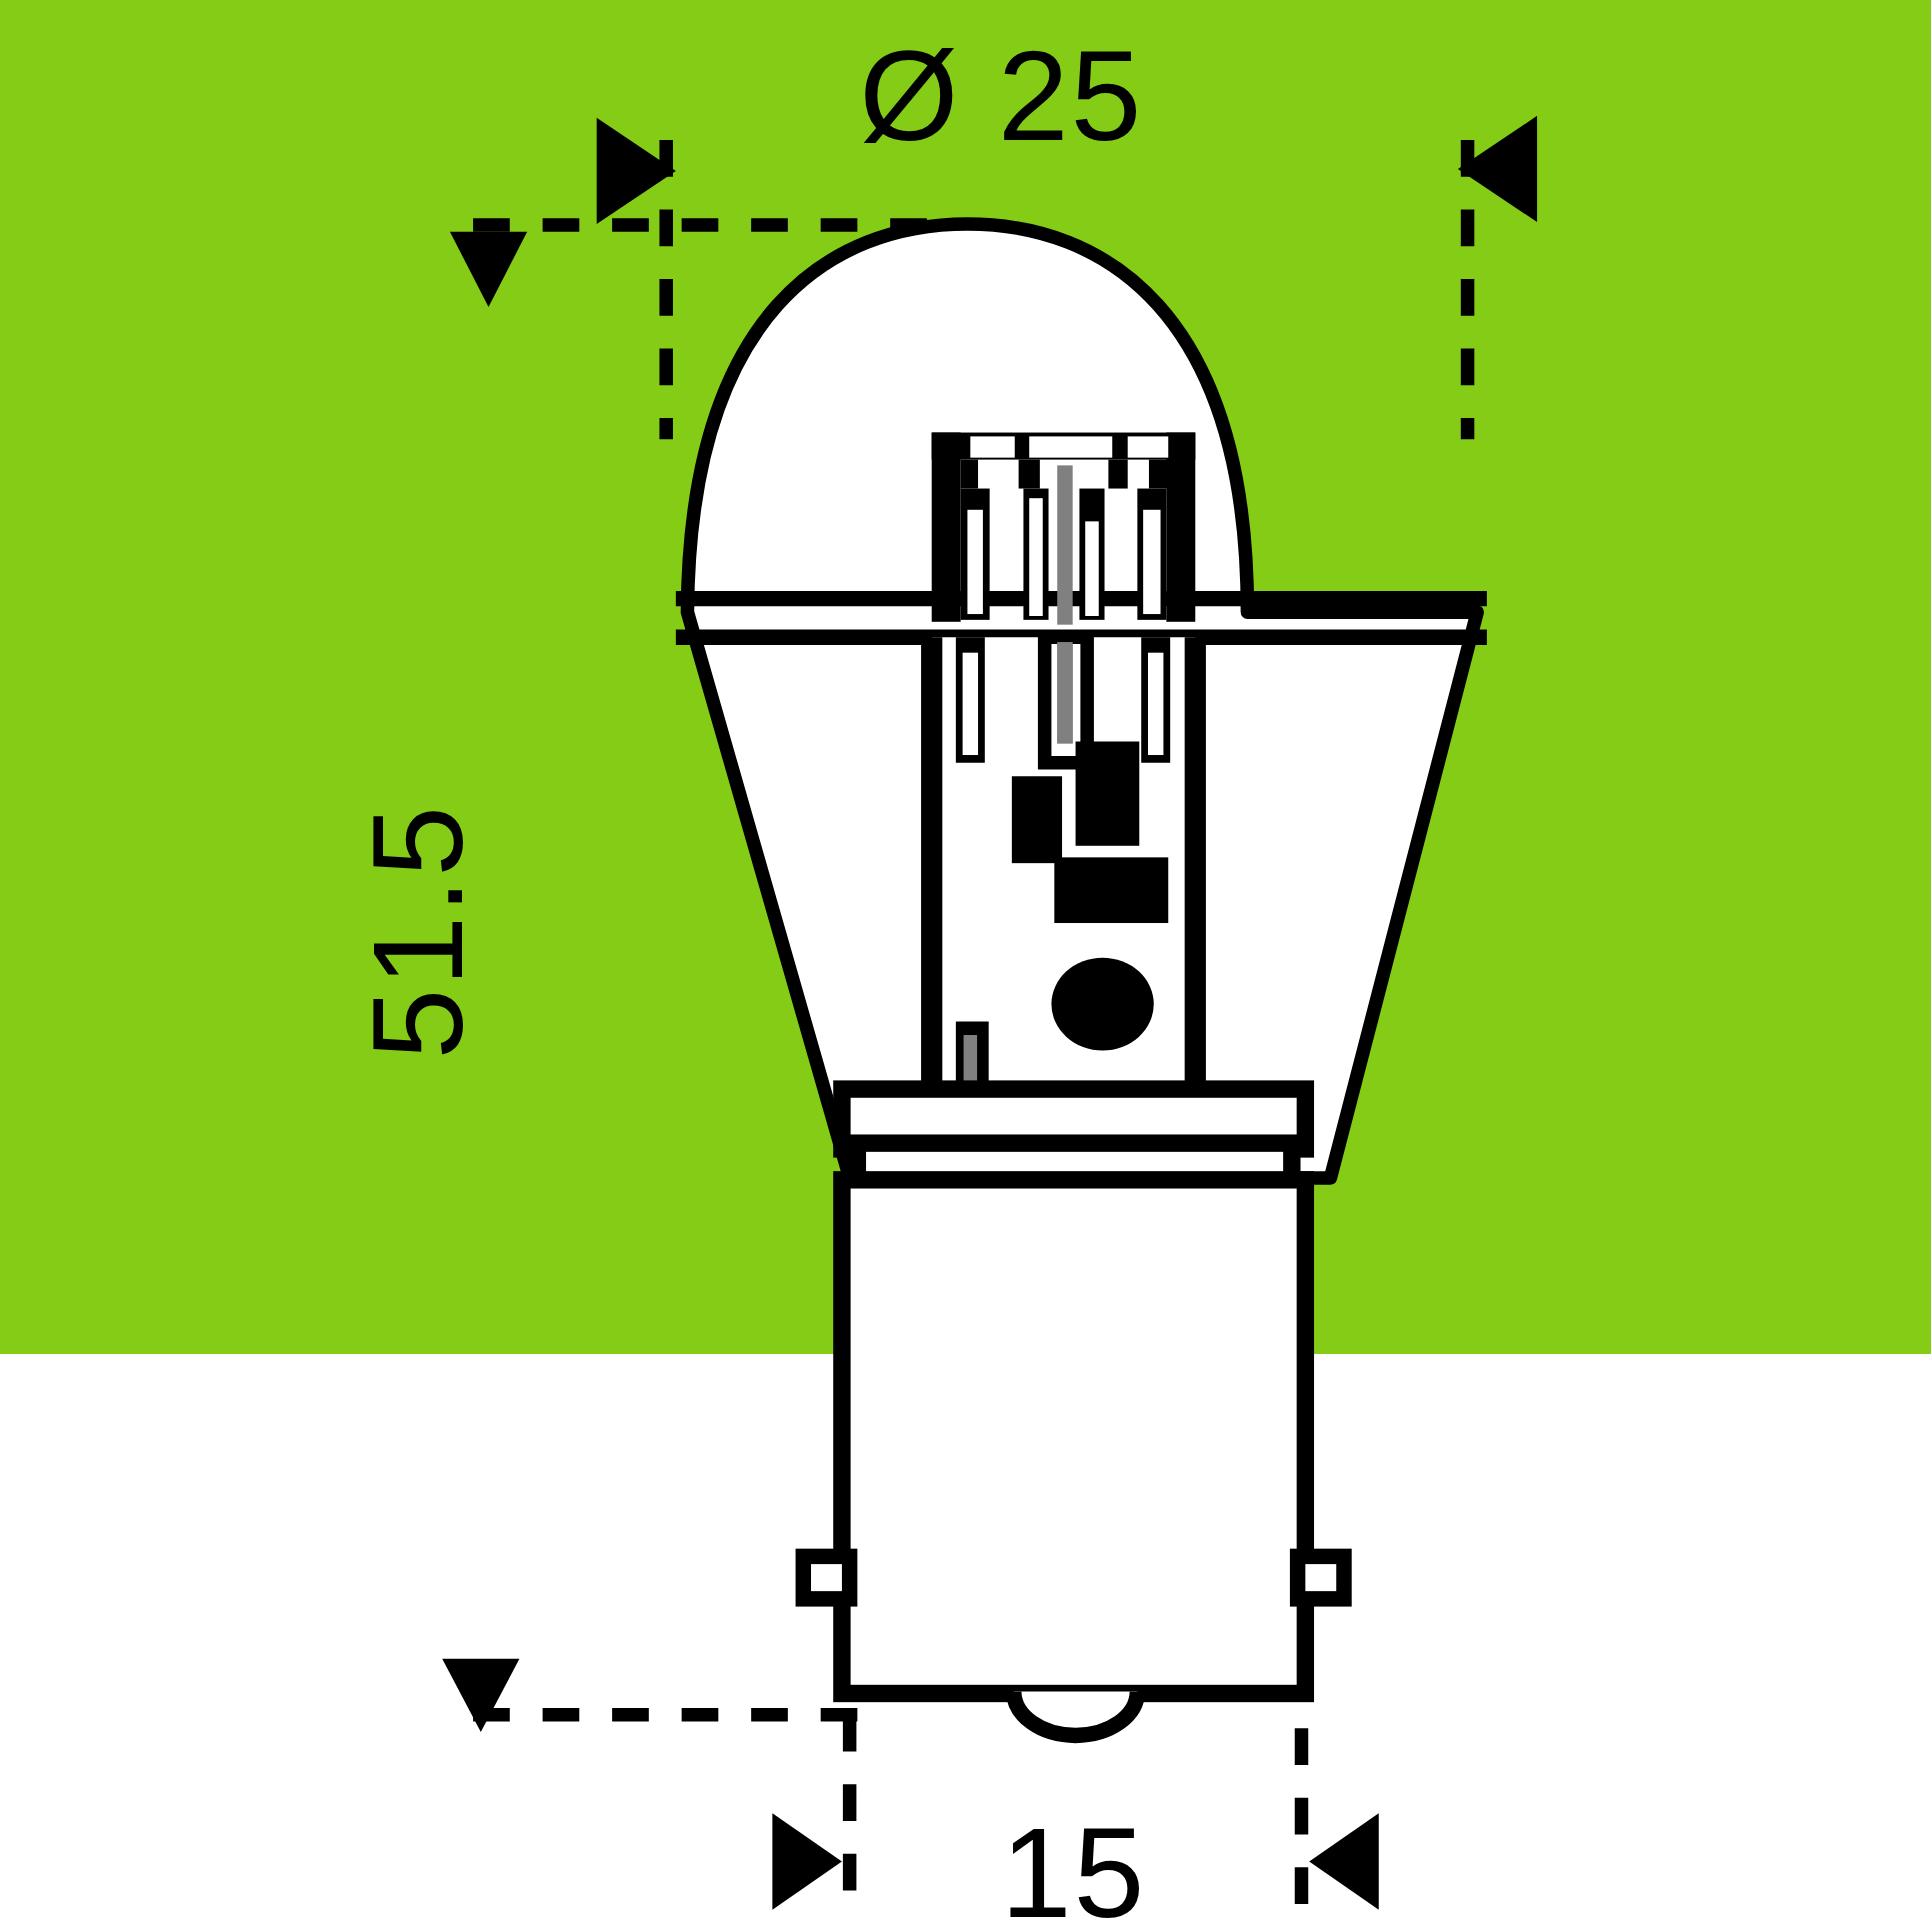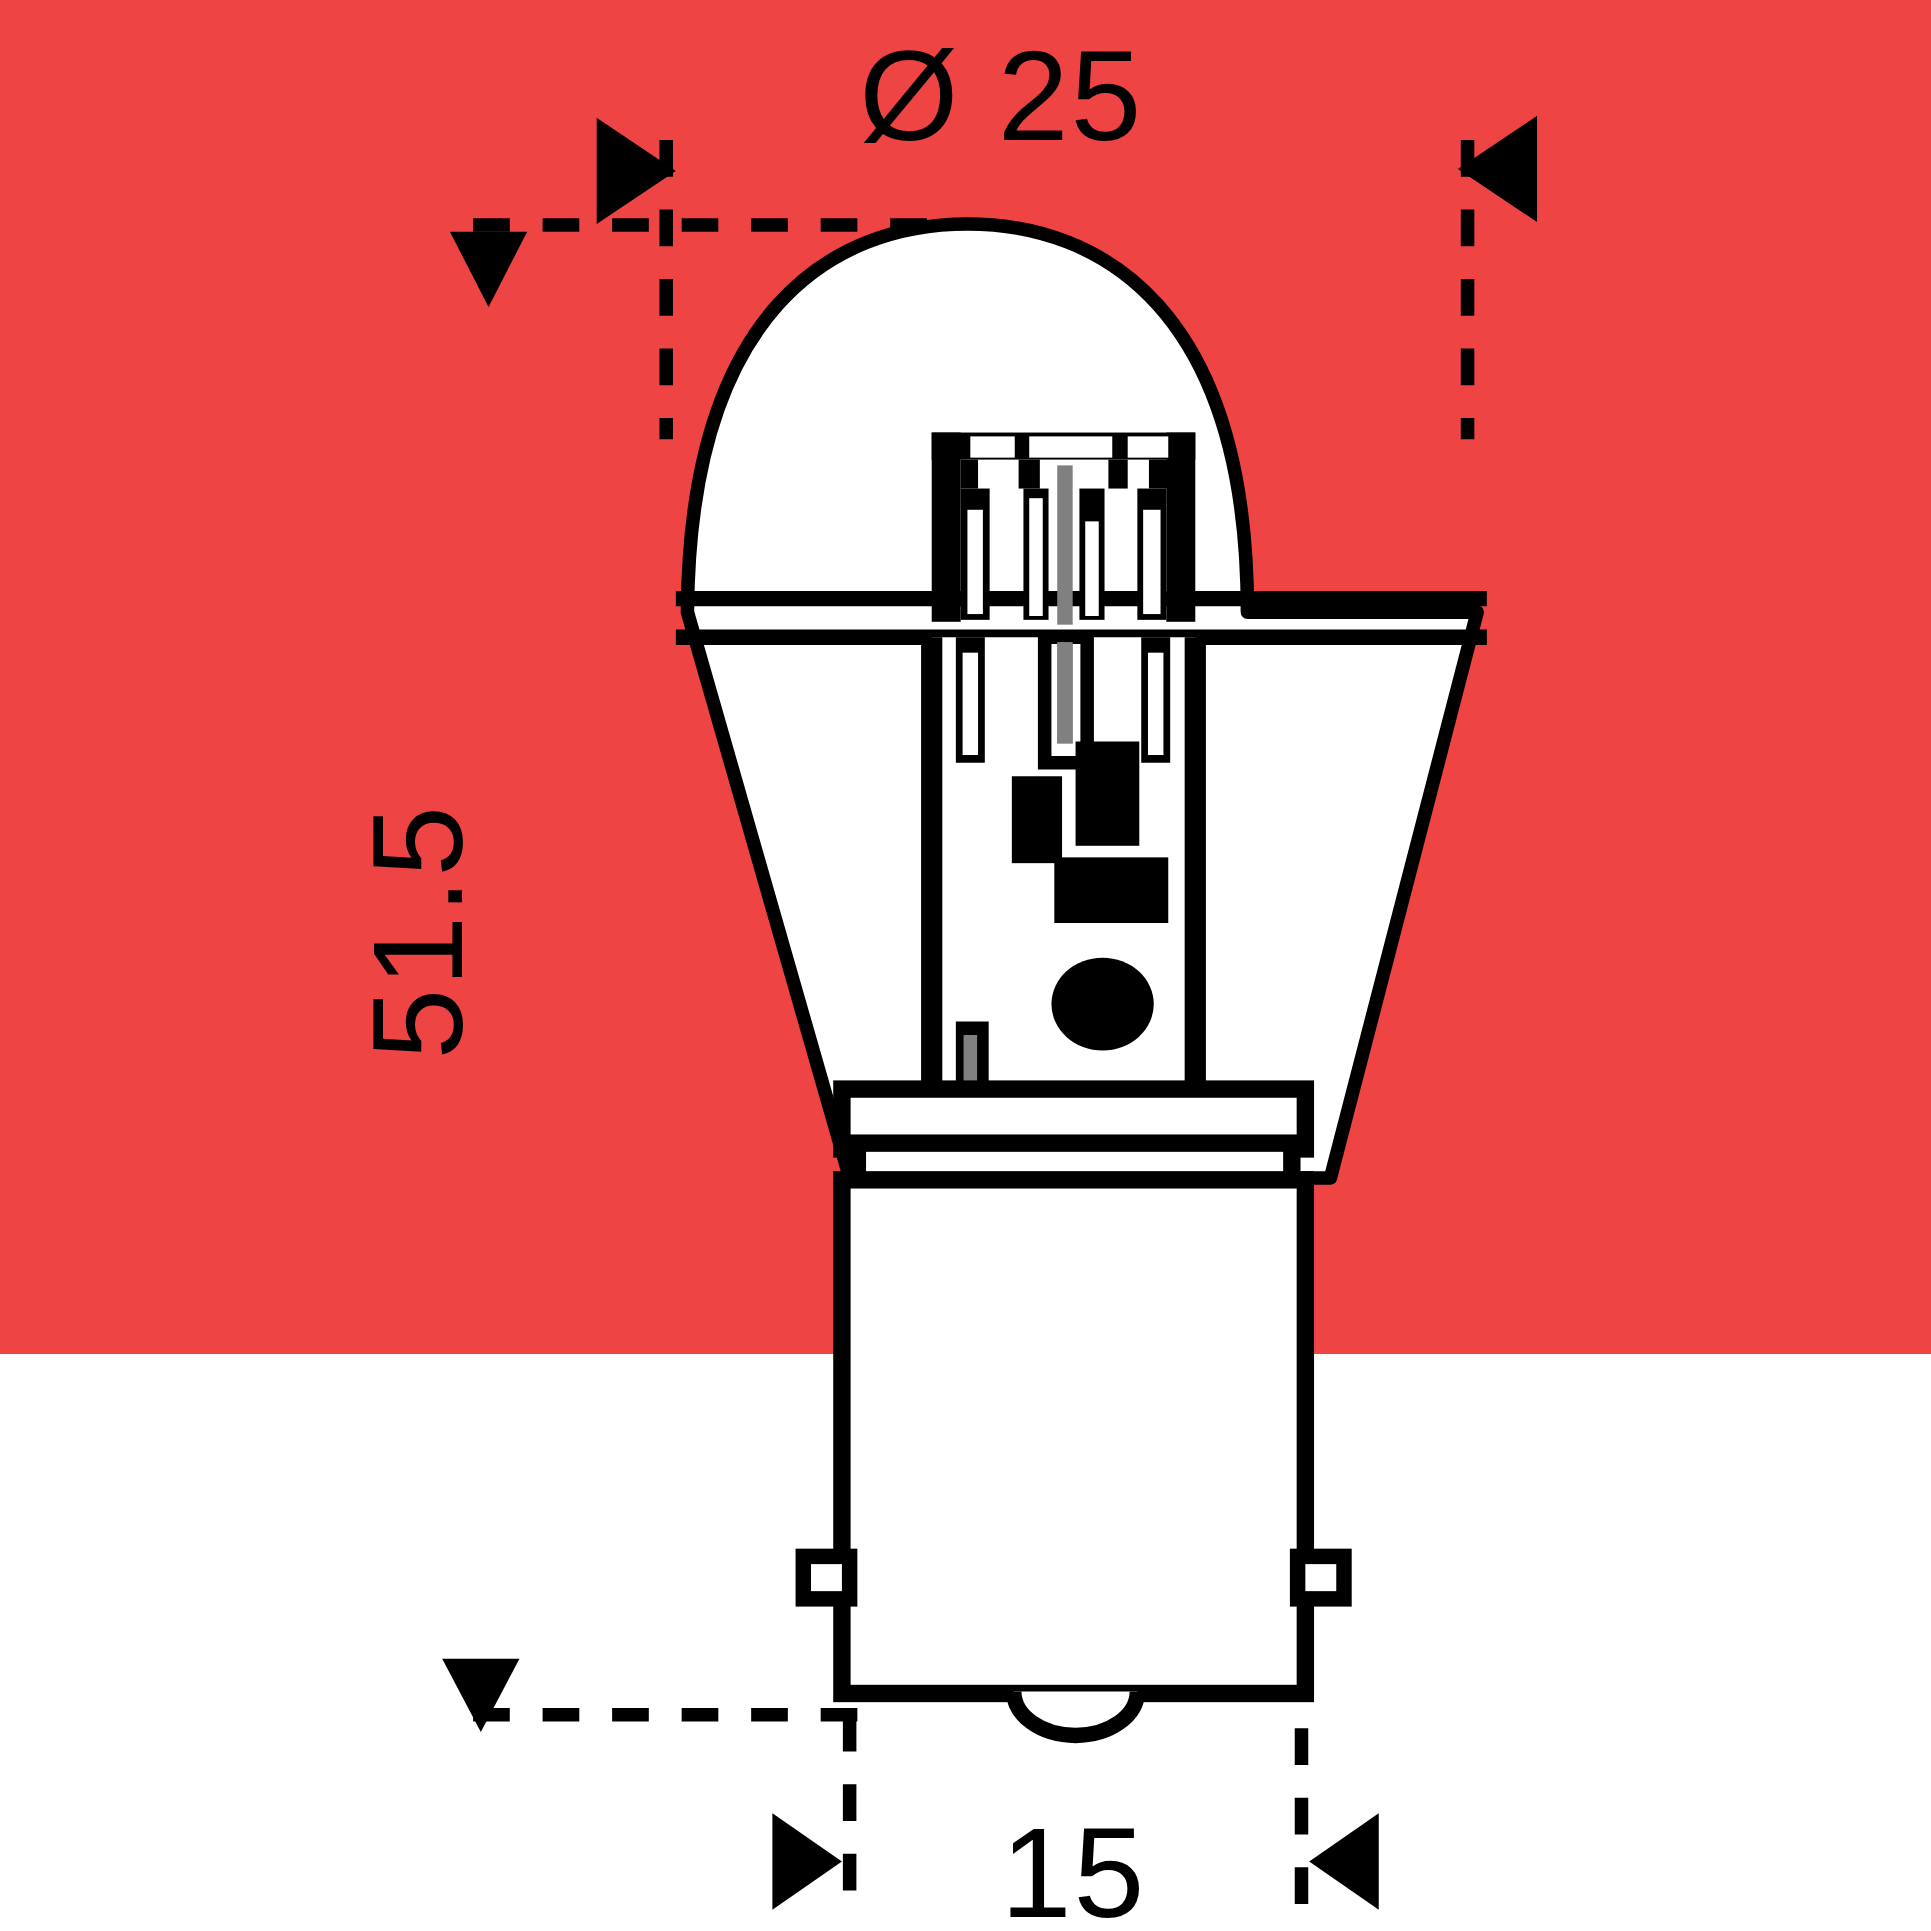--- a/index.html
+++ b/index.html
@@ -10,21 +10,21 @@
   body {
     width: 1931px;
     height: 1931px;
     font-family: "Liberation Sans", sans-serif;
     overflow: hidden;
   }
   #stage {
     position: relative;
     width: 1931px;
     height: 1354px;
-    background: #ef4444;
+    background: #84cc16;
   }
   svg#drawing {
     position: absolute;
     left: 0;
     top: 0;
     width: 1931px;
     height: 1931px;
     display: block;
   }
   .dimtext {

